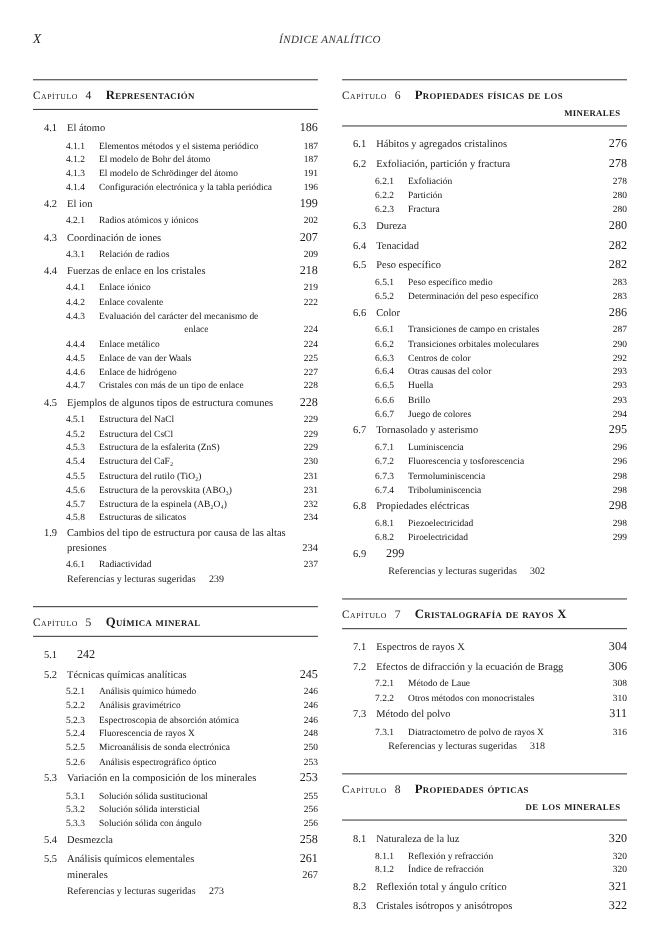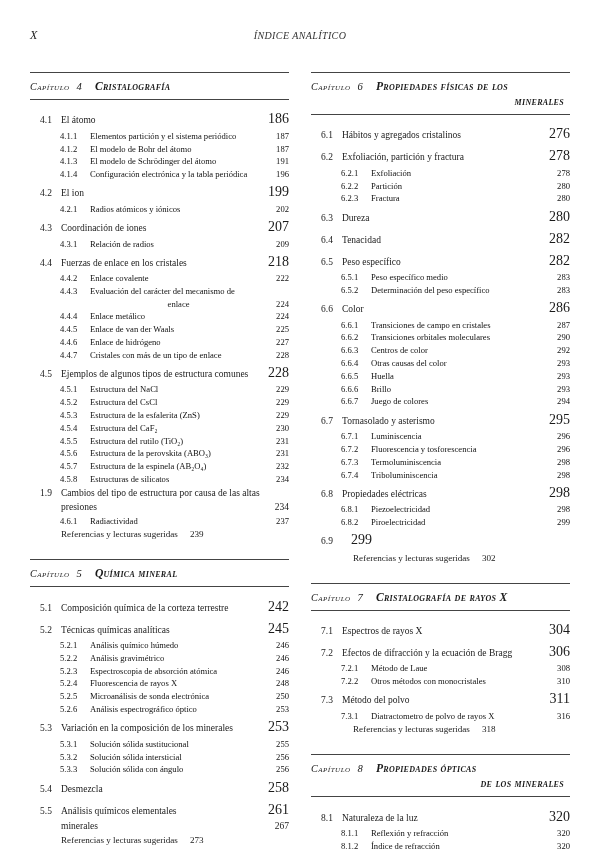--- a/index.html
+++ b/index.html
@@ -46,21 +46,20 @@
   }
   .col {
     width: 268px;
     position: relative;
   }
   .chapter-head {
     border-top: 1px solid #444;
     border-bottom: 1px solid #444;
     padding: 7px 0 6px 0;
     margin-bottom: 9px;
-    font-style: italic;
   }
   .chapter-head.first { margin-top: 12px; }
   .chapter-line {
     display: flex;
     align-items: baseline;
     font-size: 10.6px;
   }
   .cap-word {
     font-variant: small-caps;
     letter-spacing: 0.5px;
@@ -108,21 +107,21 @@
     white-space: nowrap;
     padding-left: 9px;
   }
   
   .lvl1 {
     font-size: 9.5px;
     padding-left: 10px;
     margin-top: 1.5px;
   }
   .lvl1 .num { width: 21px; }
-  .lvl1 .pg { font-size: 14px; font-family: Liberation Serif, serif; }
+  .lvl1 .pg { font-size: 11px; font-family: Liberation Serif, serif; }
   
   .lvl2 {
     font-size: 8.6px;
     padding-left: 30px;
     color: #111;
   }
   .lvl2 .num { width: 30px; }
   .lvl2 .pg { font-size: 8.6px; }
   .cont {
     padding-left: 60px;
@@ -170,32 +169,32 @@
   </div>
 
   <div class="columns">
 
     <div class="col">
 
       <div class="chapter-head first">
         <div class="chapter-line">
           <span class="cap-word">Capítulo</span>
           <span class="cap-num">4</span>
-          <span class="cap-title">Cristalografía</span>
+          <span class="cap-title">Representación</span>
         </div>
       </div>
       <div class="toc">
         <div class="entry lvl1">
             <span class="num">4.1</span>
             <span class="txt">El átomo</span>
             <span class="pg">186</span>
           </div>
         <div class="entry lvl2">
             <span class="num">4.1.1</span>
-            <span class="txt">Elementos partición y el sistema periódico</span>
+            <span class="txt">Elementos métodos y el sistema periódico</span>
             <span class="pg">187</span>
           </div>
         <div class="entry lvl2">
             <span class="num">4.1.2</span>
             <span class="txt">El modelo de Bohr del átomo</span>
             <span class="pg">187</span>
           </div>
         <div class="entry lvl2">
             <span class="num">4.1.3</span>
             <span class="txt">El modelo de Schrödinger del átomo</span>
@@ -226,20 +225,25 @@
         <div class="entry lvl2">
             <span class="num">4.3.1</span>
             <span class="txt">Relación de radios</span>
             <span class="pg">209</span>
           </div>
 
         <div class="entry lvl1">
             <span class="num">4.4</span>
             <span class="txt">Fuerzas de enlace en los cristales</span>
             <span class="pg">218</span>
+          </div>
+        <div class="entry lvl2">
+            <span class="num">4.4.1</span>
+            <span class="txt">Enlace iónico</span>
+            <span class="pg">219</span>
           </div>
         <div class="entry lvl2">
             <span class="num">4.4.2</span>
             <span class="txt">Enlace covalente</span>
             <span class="pg">222</span>
           </div>
         <div class="entry lvl2">
             <span class="num">4.4.3</span>
             <span class="txt">Evaluación del carácter del mecanismo de</span>
             <span class="pg"></span>
@@ -340,21 +344,20 @@
       <div class="chapter-head">
         <div class="chapter-line">
           <span class="cap-word">Capítulo</span>
           <span class="cap-num">5</span>
           <span class="cap-title">Química mineral</span>
         </div>
       </div>
       <div class="toc">
         <div class="entry lvl1">
             <span class="num">5.1</span>
-            <span class="txt">Composición química de la corteza terrestre</span>
             <span class="pg">242</span>
           </div>
         <div class="entry lvl1">
             <span class="num">5.2</span>
             <span class="txt">Técnicas químicas analíticas</span>
             <span class="pg">245</span>
           </div>
         <div class="entry lvl2">
             <span class="num">5.2.1</span>
             <span class="txt">Análisis químico húmedo</span>

